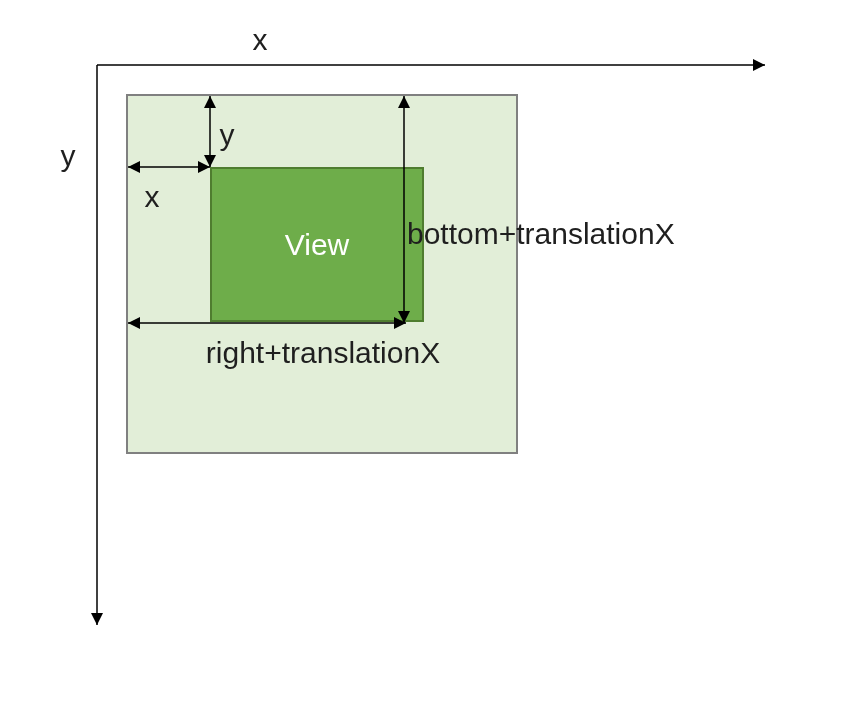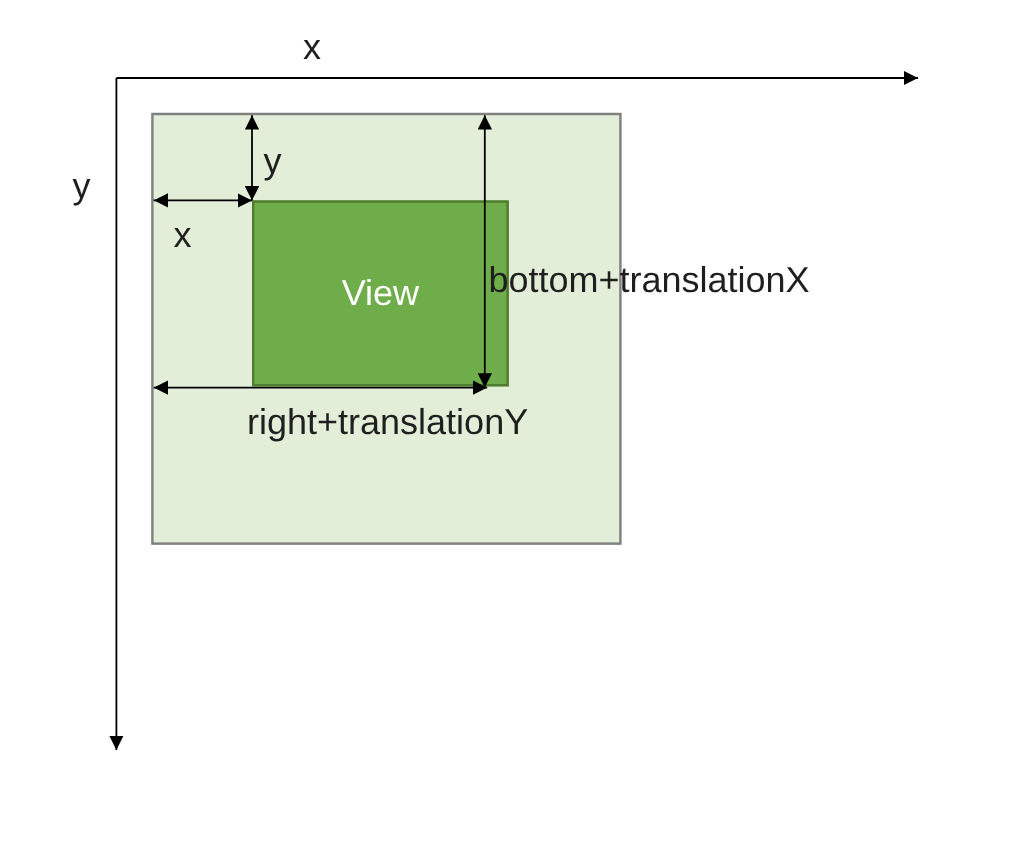--- a/index.html
+++ b/index.html
@@ -95,16 +95,16 @@
   <div class="label" style="left:260px; top:40px;">x</div>
 
   <div class="label" style="left:68px; top:156px;">y</div>
 
   <div class="label" style="left:227px; top:135px;">y</div>
 
   <div class="label" style="left:152px; top:197px;">x</div>
 
   <div class="label left-anchored" style="left:407px; top:234px;">bottom+translationX</div>
 
-  <div class="label" style="left:323px; top:353px;">right+translationY</div>
+  <div class="label" style="left:323px; top:353px;">right+translationX</div>
 
 
 </div>
 
 </body></html>

